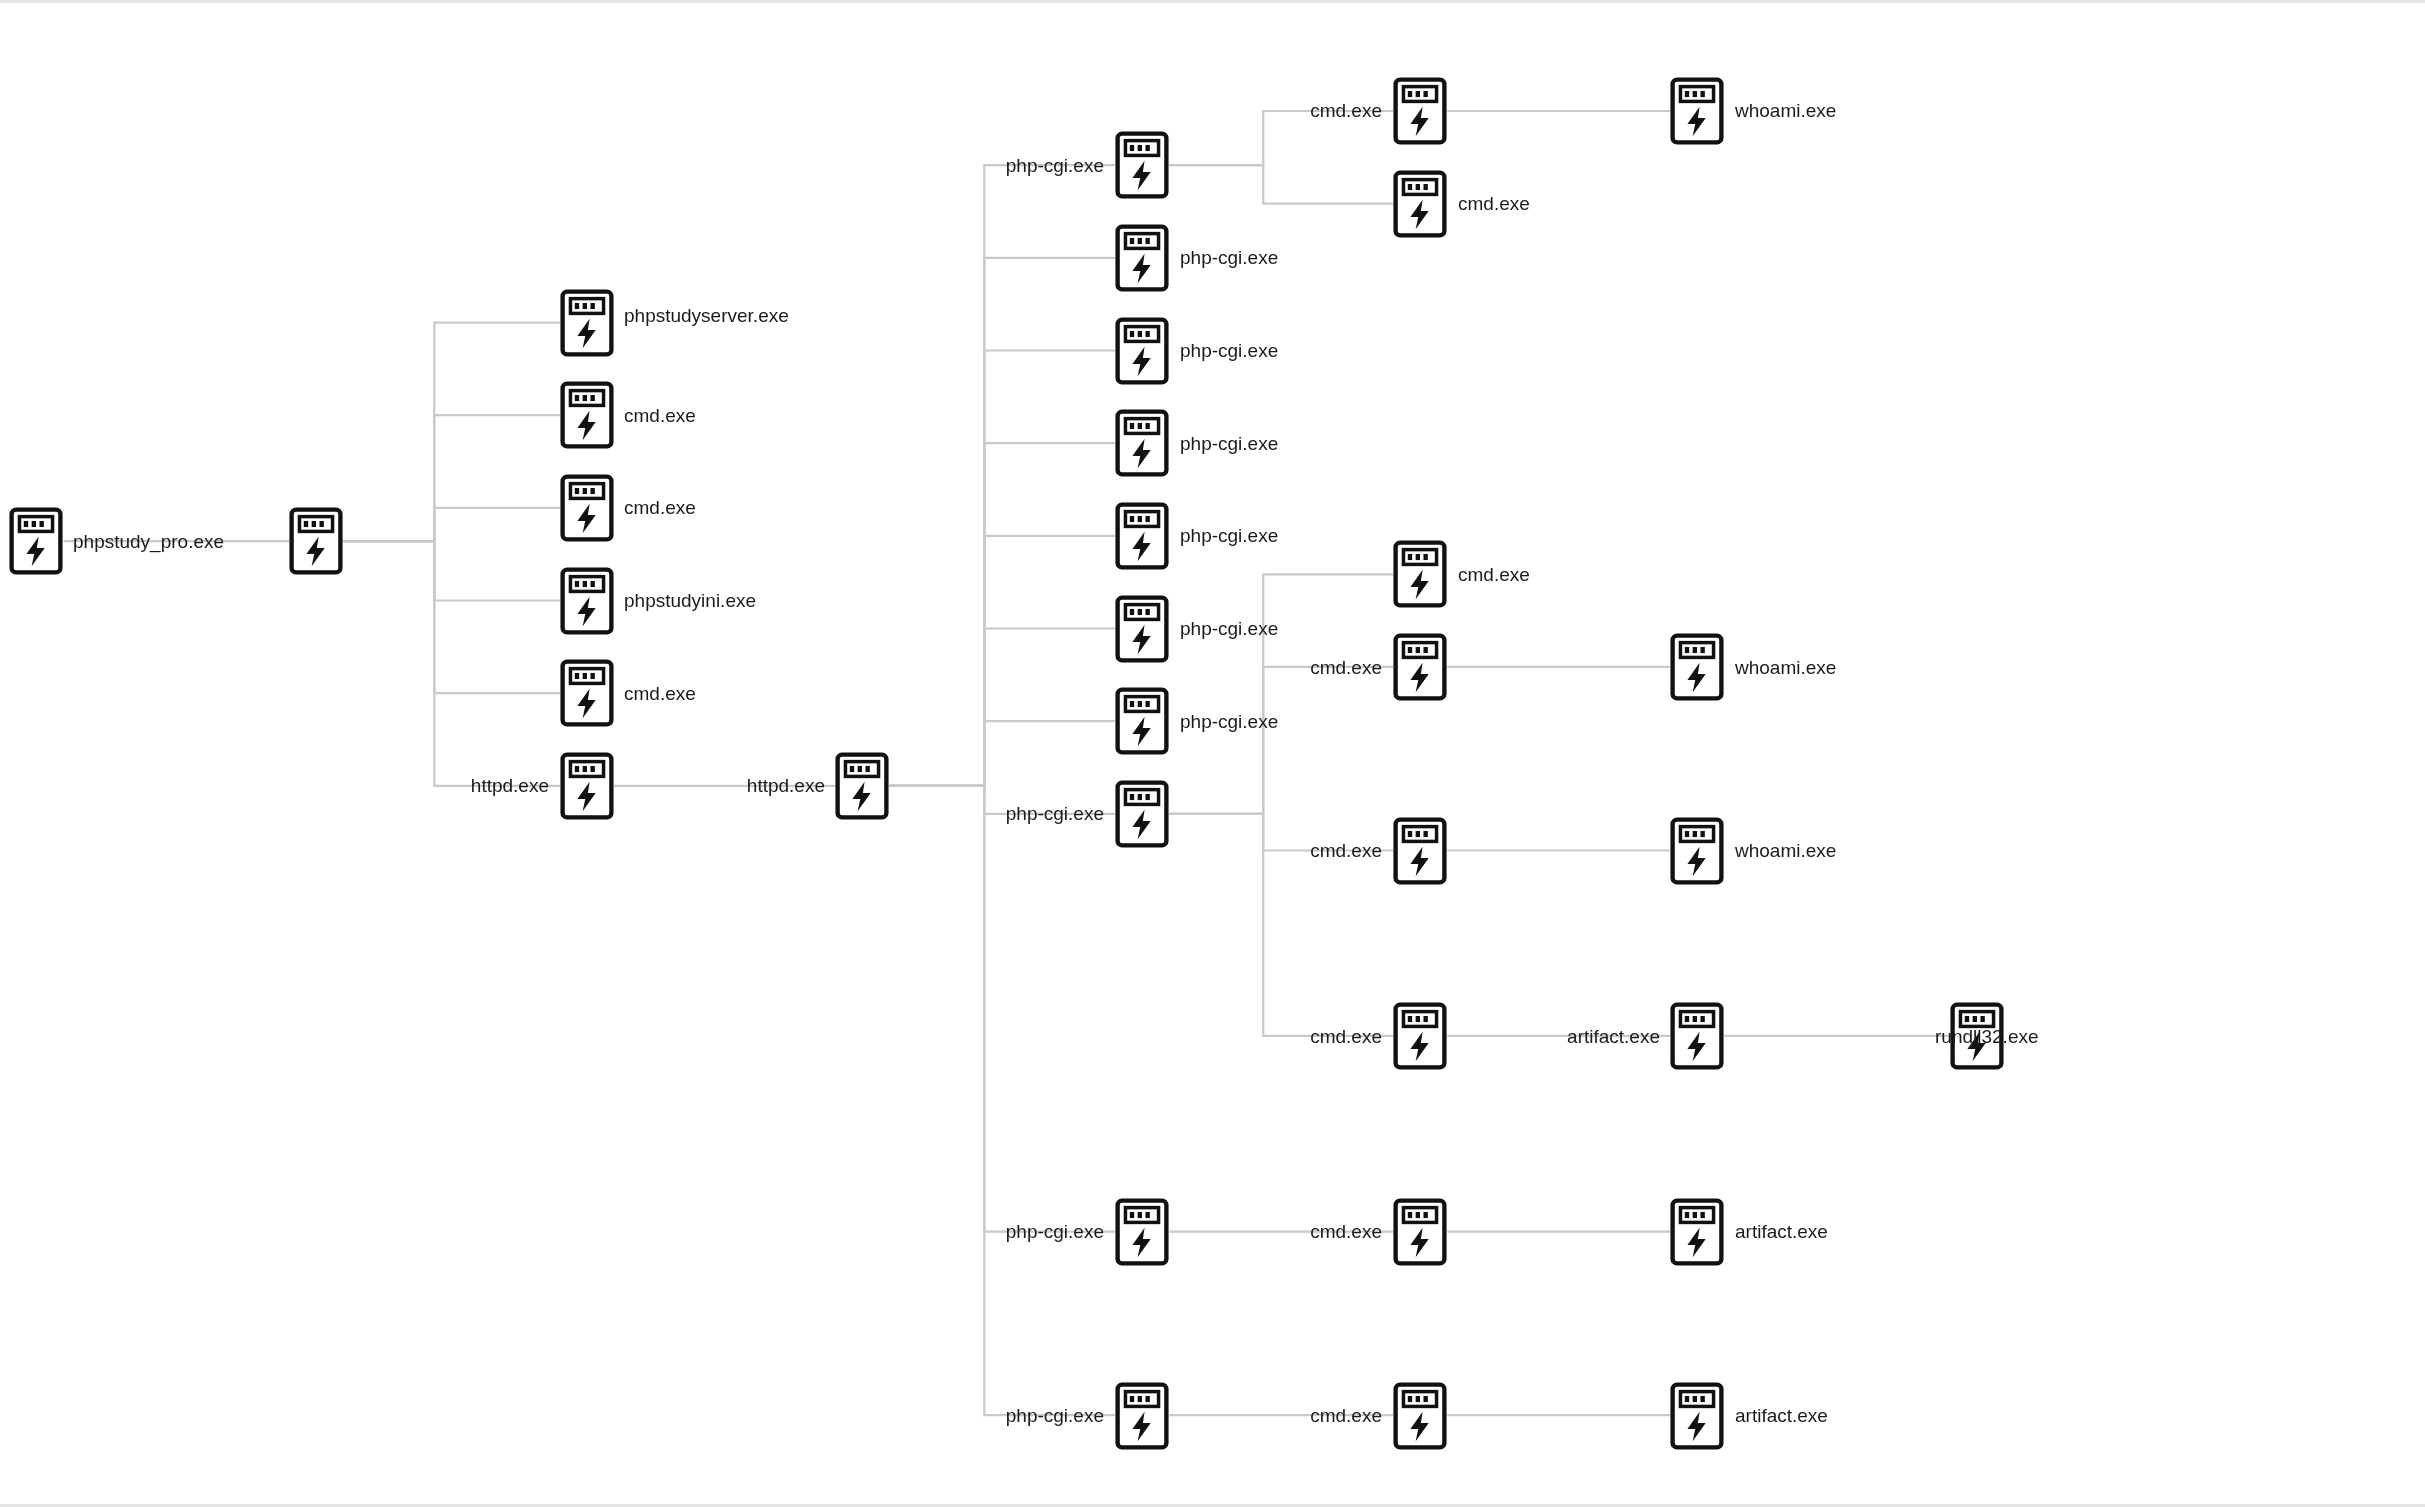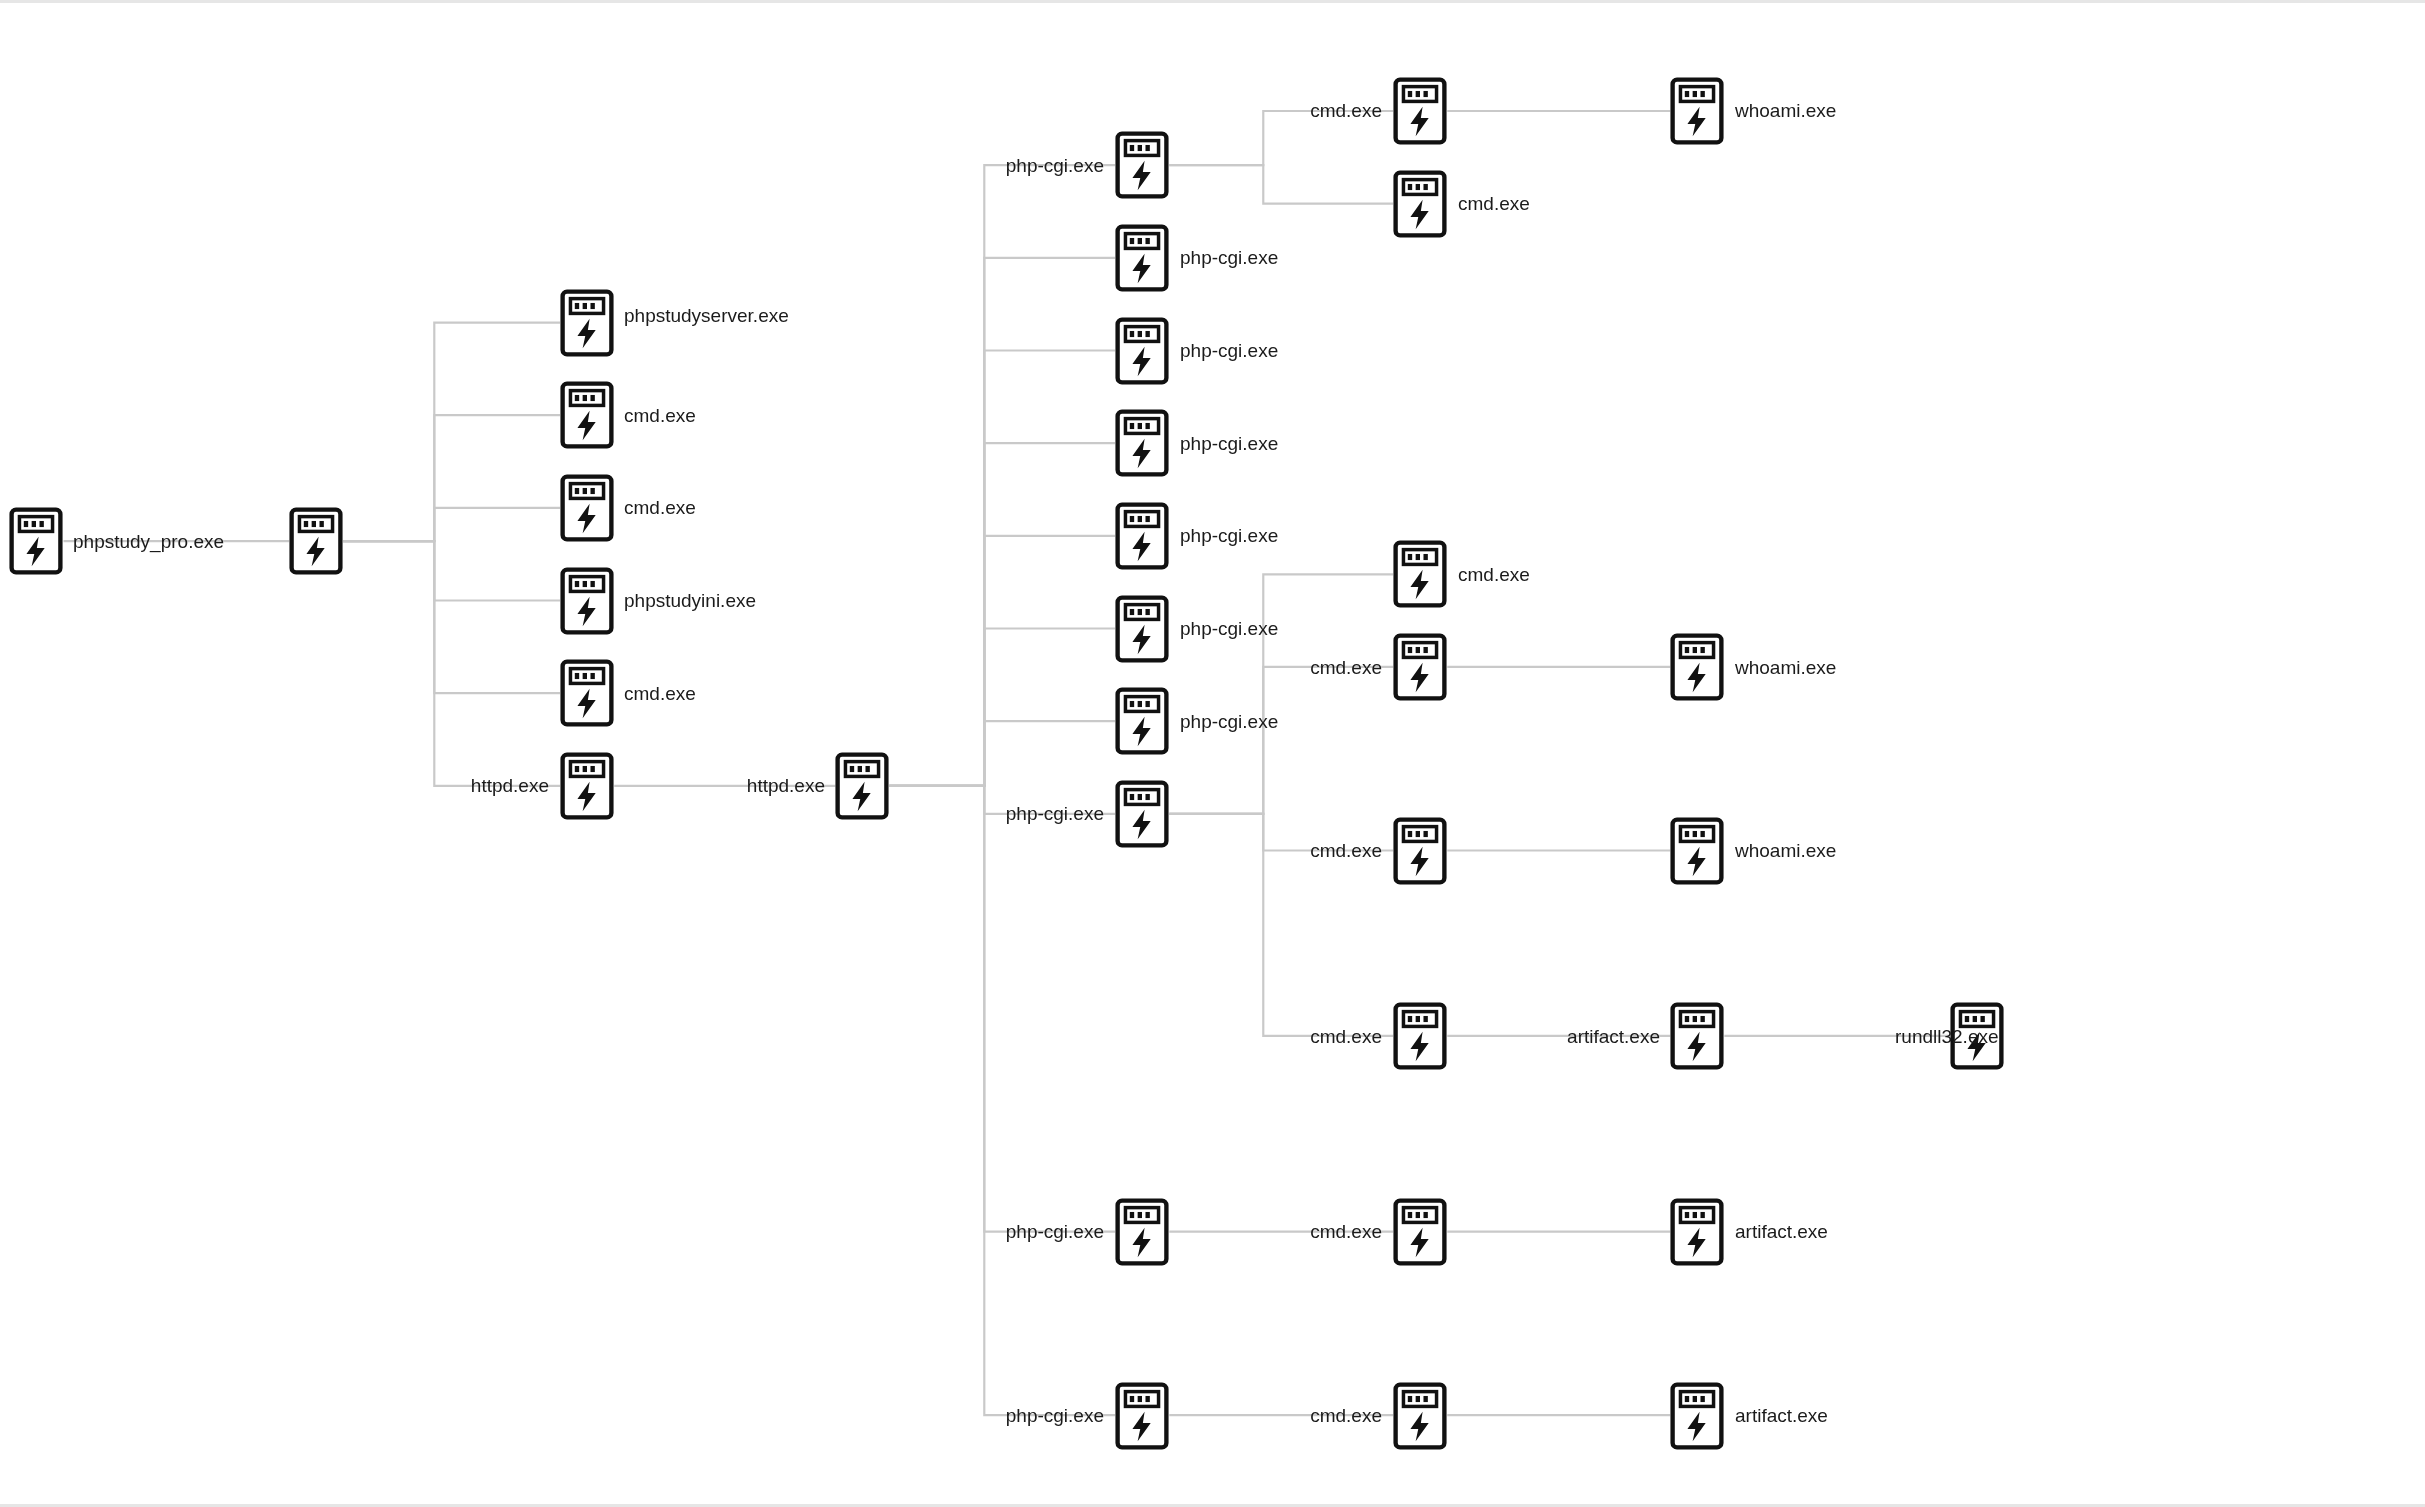--- a/index.html
+++ b/index.html
@@ -437,15 +437,15 @@
     <div class="nlabel left" style="left: 0px; width: 1382px; top: 841px;">cmd.exe</div>
     <div class="nlabel left" style="left: 0px; width: 1382px; top: 1027px;">cmd.exe</div>
     <div class="nlabel left" style="left: 0px; width: 1382px; top: 1222px;">cmd.exe</div>
     <div class="nlabel left" style="left: 0px; width: 1382px; top: 1406px;">cmd.exe</div>
     <div class="nlabel right" style="left: 1735px; top: 101px;">whoami.exe</div>
     <div class="nlabel right" style="left: 1735px; top: 658px;">whoami.exe</div>
     <div class="nlabel right" style="left: 1735px; top: 841px;">whoami.exe</div>
     <div class="nlabel left" style="left: 0px; width: 1660px; top: 1027px;">artifact.exe</div>
     <div class="nlabel right" style="left: 1735px; top: 1222px;">artifact.exe</div>
     <div class="nlabel right" style="left: 1735px; top: 1406px;">artifact.exe</div>
-    <div class="nlabel right" style="left: 1895px; top: 1027px;">rundll32.exe</div>
+    <div class="nlabel right" style="left: 1935px; top: 1027px;">rundll32.exe</div>
   </div>
 
 
 </body></html>

